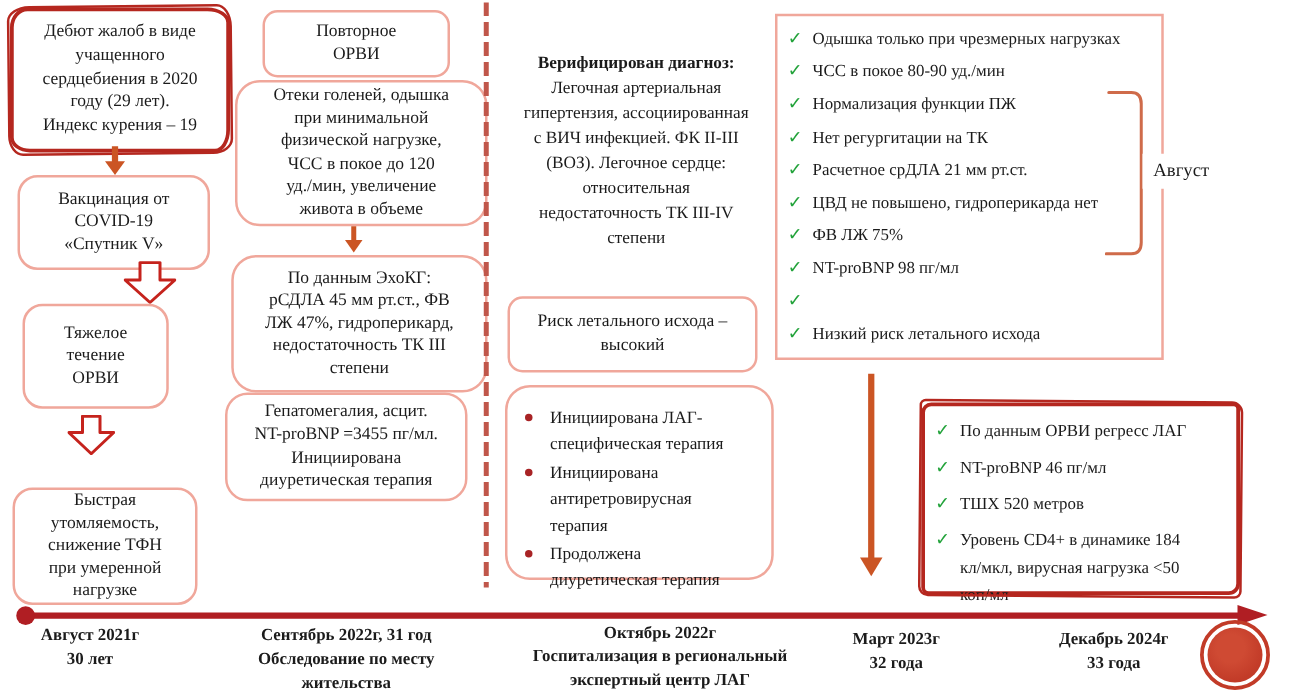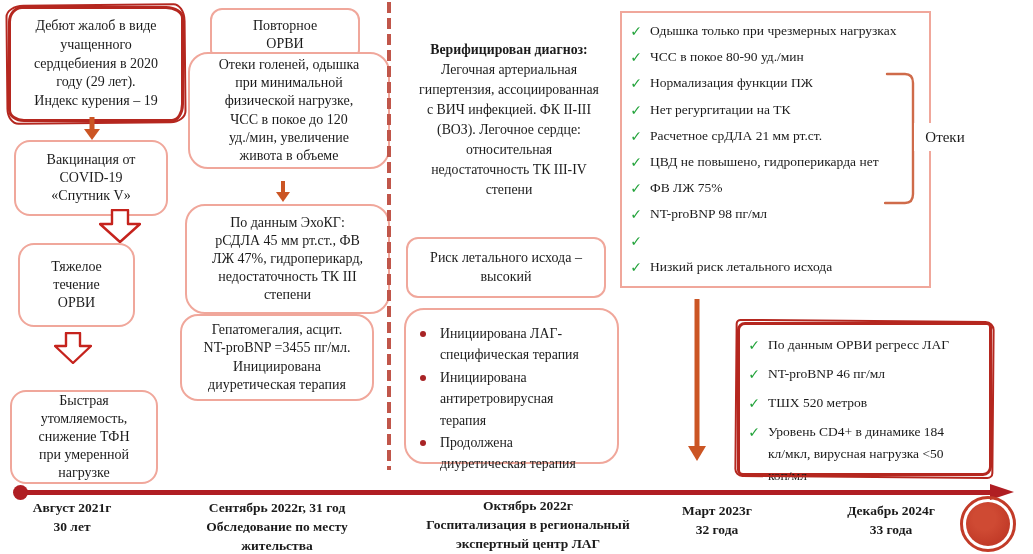--- a/index.html
+++ b/index.html
@@ -90,21 +90,21 @@
 
   <div class="abs softbox ctr pre" style="left:10px;top:390px;width:144px;height:90px;">Быстрая
 утомляемость,
 снижение ТФН
 при умеренной
 нагрузке</div>
 
   <div class="abs softbox ctr pre" style="left:210px;top:8px;width:146px;height:50px;border-radius:12px;">Повторное
 ОРВИ</div>
 
-  <div class="abs softbox ctr pre" style="left:188px;top:52px;width:198px;height:113px;border-radius:20px;">Отеки голеней, одышка
+  <div class="abs softbox ctr pre" style="left:188px;top:64px;width:198px;height:113px;border-radius:20px;">Отеки голеней, одышка
 при минимальной
 физической нагрузке,
 ЧСС в покое до 120
 уд./мин, увеличение
 живота в объеме</div>
 
   <div class="sarrow" style="left:276px;top:181px;width:14px;height:21px;">
     <span class="stem" style="top:0;width:4px;height:12px;"></span>
       <span class="head" style="top:11px;border-left-width:7px;border-right-width:7px;border-top-width:10px;"></span>
   </div>
@@ -198,21 +198,21 @@
       <li style="height:26.2px;">
           <span class="chk">✓</span>
           <span>Низкий риск летального исхода</span>
         </li>
     </ul>
   </div>
 
   <svg class="abs" style="left:884px;top:70px;" width="34" height="138" viewBox="0 0 34 138">
     <path d="M3 4 H21 Q29 4 29 13 V124 Q29 133 21 133 H1" fill="none" stroke="#cf6b4a" stroke-width="2.4" stroke-linecap="round"></path>
   </svg>
-  <div class="abs ctr echo-label" style="left:914px;top:123px;width:62px;height:28px;">Отеки</div>
+  <div class="abs ctr echo-label" style="left:914px;top:123px;width:62px;height:28px;">Август</div>
 
   <div class="sarrow" style="left:688px;top:299px;width:18px;height:163px;">
     <span class="stem" style="top:0;width:5px;height:148px;"></span>
     <span class="head" style="top:147px;border-left-width:9px;border-right-width:9px;border-top-width:15px;"></span>
   </div>
 
   <div class="abs sketchy2" style="left:737px;top:322px;width:255px;height:154px;box-sizing:border-box;padding-top:9px;">
     <ul class="checks" style="line-height:22px;">
       <li style="margin-bottom:7px;">
           <span class="chk">✓</span>

